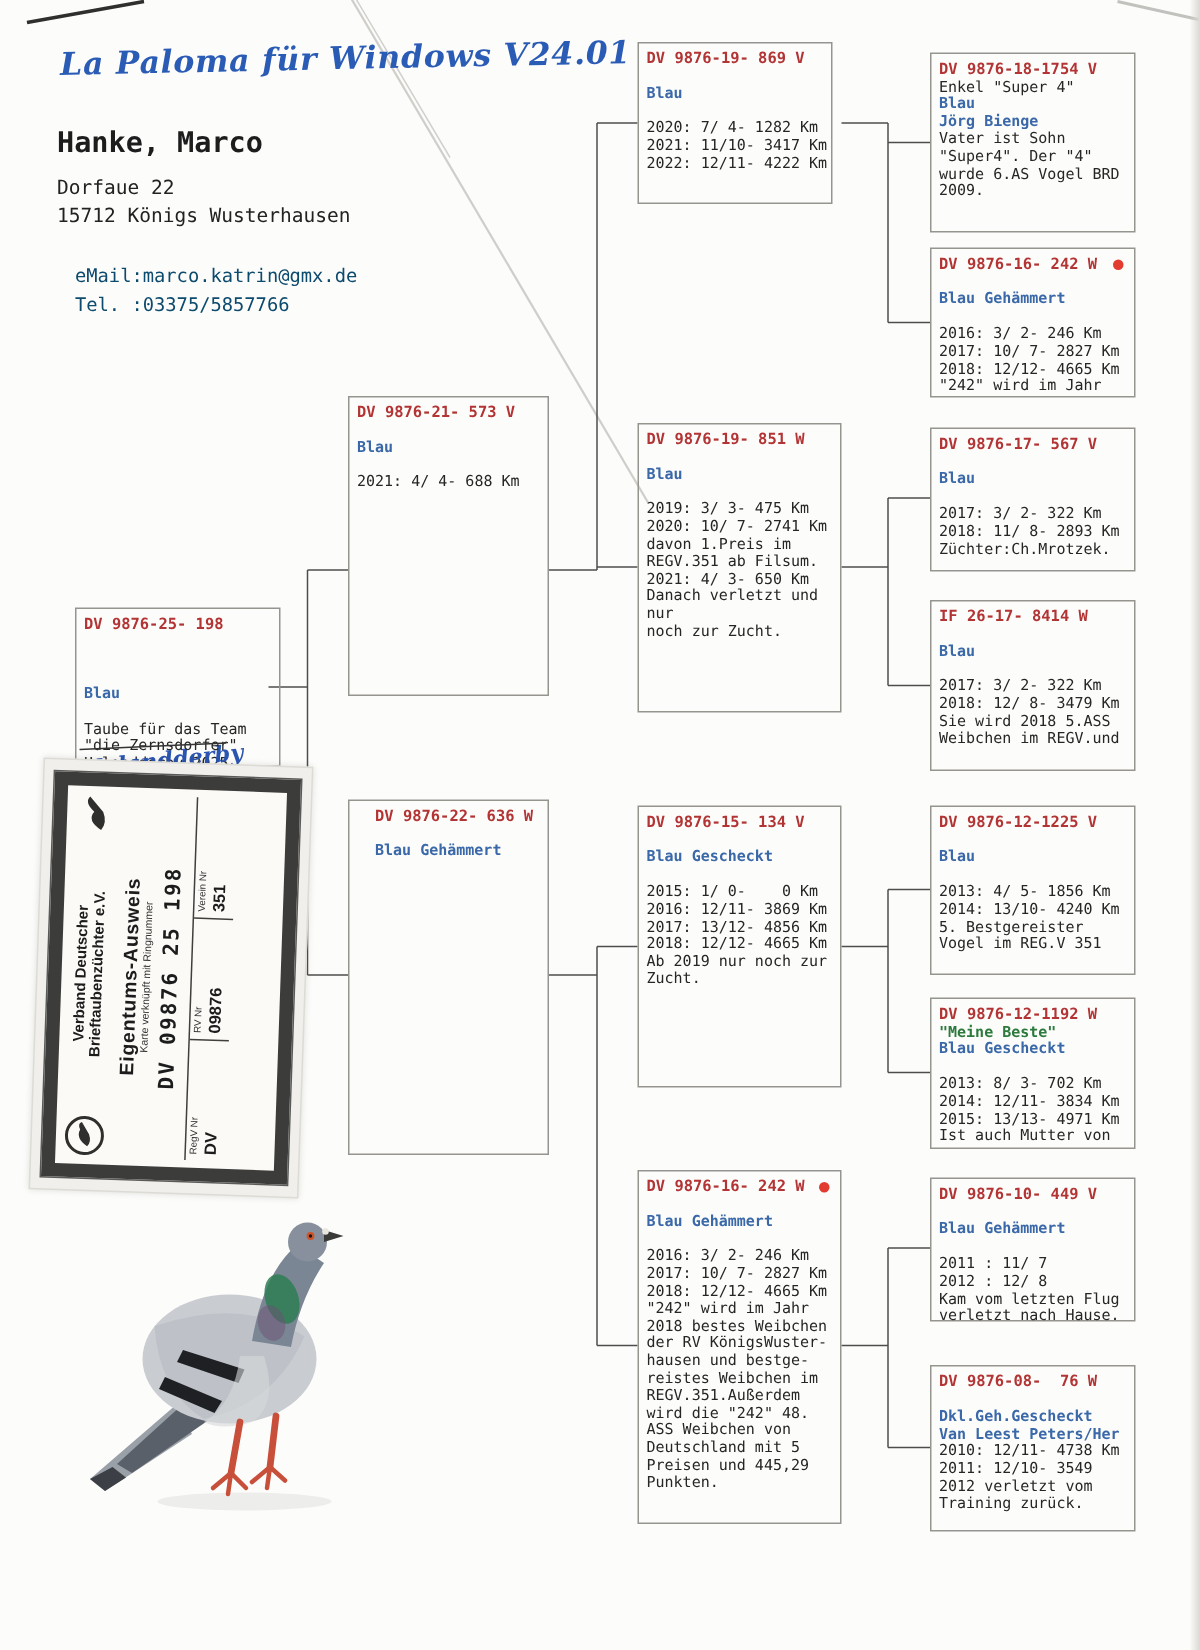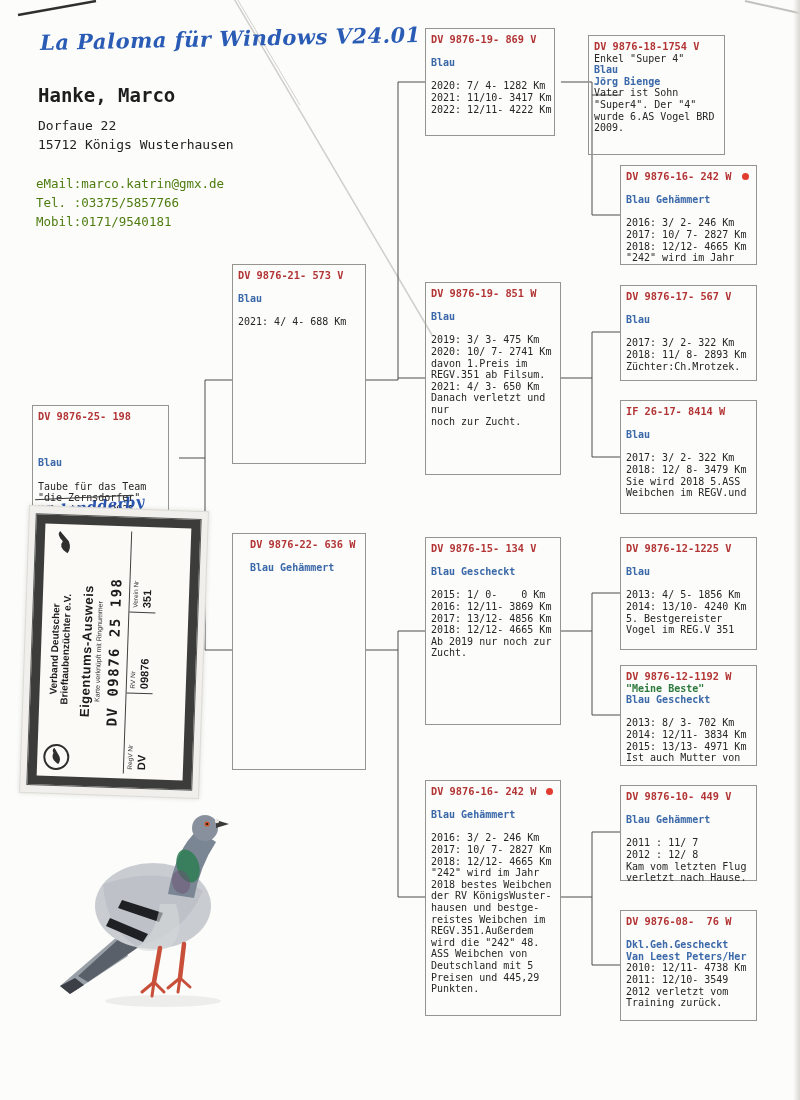--- a/index.html
+++ b/index.html
@@ -6,21 +6,21 @@
   * { margin:0; padding:0; box-sizing:border-box; }
   html,body { width:800px; height:1100px; }
   body { position:relative; background:#fcfcfa; font-family:"DejaVu Sans Mono",monospace; overflow:hidden; }
 
   .overlay-svg { position:absolute; left:0; top:0; width:800px; height:1100px; pointer-events:none; }
 
   
   .app-title { position:absolute; left:40px; top:26px; font-family:"DejaVu Serif",serif; font-style:italic; font-weight:bold; font-size:21px; color:#2b5cb5; transform:rotate(-1.2deg); letter-spacing:.5px; }
   .owner-name { position:absolute; left:38px; top:84px; font-size:19px; font-weight:bold; color:#1d1d1d; }
   .owner-addr { position:absolute; left:38px; top:116px; font-size:13px; line-height:19px; color:#222; }
-  .owner-contact { position:absolute; left:36px; top:174px; font-size:12.5px; line-height:19px; color:#4d7c0f; }
+  .owner-contact { position:absolute; left:50px; top:174px; font-size:12.5px; line-height:19px; color:#0c4a6e; }
 
   
   .pbox { position:absolute; border:1px solid #96948f; padding:5px 5px 3px 5px; font-size:10px; line-height:11.6px; white-space:pre; color:#262626; }
   .pbox .ring { font-weight:bold; color:#b23434; font-size:10.3px; }
   .bl.k { color:#262626; }
   .bl.b { color:#3a68a8; font-weight:bold; }
   .bl.g { color:#2c7a3d; font-weight:bold; }
   .dot { position:absolute; top:7px; right:7px; width:7px; height:7px; border-radius:50%; background:#e23b30; }
   .strike { position:relative; }
   .strike::after { content:""; position:absolute; left:-3px; top:5px; width:98px; border-top:1.7px solid #343434; transform:rotate(-2.5deg); }
@@ -71,33 +71,32 @@
 
 <div class="app-title">La Paloma für Windows V24.01</div>
 <div class="owner-name">Hanke, Marco</div>
 <div class="owner-addr">
   <div>Dorfaue 22</div>
   <div>15712 Königs Wusterhausen</div>
 </div>
 <div class="owner-contact">
   <div>eMail:marco.katrin@gmx.de</div>
   <div>Tel. :03375/5857766</div>
-  <div>Mobil:0171/9540181</div>
 </div>
 
-<div class="pbox" style="left:32px; top:405px; width:137px; height:106px;"><div class="ring">DV 9876-25- 198</div>
+<div class="pbox" style="left:50px; top:405px; width:137px; height:106px;"><div class="ring">DV 9876-25- 198</div>
   <div class="signature">Uplandderby</div>
 <div class="bl k"> </div><div class="bl b">Blau</div><div class="bl k"> </div><div class="bl k">Taube für das Team</div><div class="bl k strike">"die Zernsdorfer"</div><div class="bl k">Uplandderby 2025</div></div>
 <div class="pbox" style="left:232px; top:264px; width:134px; height:200px;"><div class="ring">DV 9876-21- 573 V</div><div class="bl k"> </div><div class="bl b">Blau</div><div class="bl k"> </div><div class="bl k">2021: 4/ 4- 688 Km</div></div>
 <div class="pbox" style="left:232px; top:533px; width:134px; height:237px;padding-left:17px;"><div class="ring">DV 9876-22- 636 W</div><div class="bl k"> </div><div class="bl b">Blau Gehämmert</div></div>
 <div class="pbox" style="left:425px; top:28px; width:130px; height:108px;"><div class="ring">DV 9876-19- 869 V</div><div class="bl k"> </div><div class="bl b">Blau</div><div class="bl k"> </div><div class="bl k">2020: 7/ 4- 1282 Km</div><div class="bl k">2021: 11/10- 3417 Km</div><div class="bl k">2022: 12/11- 4222 Km</div></div>
 <div class="pbox" style="left:425px; top:282px; width:136px; height:193px;"><div class="ring">DV 9876-19- 851 W</div><div class="bl k"> </div><div class="bl b">Blau</div><div class="bl k"> </div><div class="bl k">2019: 3/ 3- 475 Km</div><div class="bl k">2020: 10/ 7- 2741 Km</div><div class="bl k">davon 1.Preis im</div><div class="bl k">REGV.351 ab Filsum.</div><div class="bl k">2021: 4/ 3- 650 Km</div><div class="bl k">Danach verletzt und</div><div class="bl k">nur</div><div class="bl k">noch zur Zucht.</div></div>
 <div class="pbox" style="left:425px; top:537px; width:136px; height:188px;"><div class="ring">DV 9876-15- 134 V</div><div class="bl k"> </div><div class="bl b">Blau Gescheckt</div><div class="bl k"> </div><div class="bl k">2015: 1/ 0-    0 Km</div><div class="bl k">2016: 12/11- 3869 Km</div><div class="bl k">2017: 13/12- 4856 Km</div><div class="bl k">2018: 12/12- 4665 Km</div><div class="bl k">Ab 2019 nur noch zur</div><div class="bl k">Zucht.</div></div>
 <div class="pbox" style="left:425px; top:780px; width:136px; height:236px;"><div class="ring">DV 9876-16- 242 W</div><span class="dot"></span><div class="bl k"> </div><div class="bl b">Blau Gehämmert</div><div class="bl k"> </div><div class="bl k">2016: 3/ 2- 246 Km</div><div class="bl k">2017: 10/ 7- 2827 Km</div><div class="bl k">2018: 12/12- 4665 Km</div><div class="bl k">"242" wird im Jahr</div><div class="bl k">2018 bestes Weibchen</div><div class="bl k">der RV KönigsWuster-</div><div class="bl k">hausen und bestge-</div><div class="bl k">reistes Weibchen im</div><div class="bl k">REGV.351.Außerdem</div><div class="bl k">wird die "242" 48.</div><div class="bl k">ASS Weibchen von</div><div class="bl k">Deutschland mit 5</div><div class="bl k">Preisen und 445,29</div><div class="bl k">Punkten.</div></div>
-<div class="pbox" style="left:588px; top:35px; width:137px; height:120px;"><div class="ring">DV 9876-18-1754 V</div><div class="bl k">Enkel "Super 4"</div><div class="bl b">Blau</div><div class="bl b">Jörg Bienge</div><div class="bl k">Vater ist Sohn</div><div class="bl k">"Super4". Der "4"</div><div class="bl k">wurde 6.AS Vogel BRD</div><div class="bl k">2009.</div></div>
+<div class="pbox" style="left:620px; top:35px; width:137px; height:120px;"><div class="ring">DV 9876-18-1754 V</div><div class="bl k">Enkel "Super 4"</div><div class="bl b">Blau</div><div class="bl b">Jörg Bienge</div><div class="bl k">Vater ist Sohn</div><div class="bl k">"Super4". Der "4"</div><div class="bl k">wurde 6.AS Vogel BRD</div><div class="bl k">2009.</div></div>
 <div class="pbox" style="left:620px; top:165px; width:137px; height:100px;"><div class="ring">DV 9876-16- 242 W</div><span class="dot"></span><div class="bl k"> </div><div class="bl b">Blau Gehämmert</div><div class="bl k"> </div><div class="bl k">2016: 3/ 2- 246 Km</div><div class="bl k">2017: 10/ 7- 2827 Km</div><div class="bl k">2018: 12/12- 4665 Km</div><div class="bl k">"242" wird im Jahr</div></div>
 <div class="pbox" style="left:620px; top:285px; width:137px; height:96px;"><div class="ring">DV 9876-17- 567 V</div><div class="bl k"> </div><div class="bl b">Blau</div><div class="bl k"> </div><div class="bl k">2017: 3/ 2- 322 Km</div><div class="bl k">2018: 11/ 8- 2893 Km</div><div class="bl k">Züchter:Ch.Mrotzek.</div></div>
 <div class="pbox" style="left:620px; top:400px; width:137px; height:114px;"><div class="ring">IF 26-17- 8414 W</div><div class="bl k"> </div><div class="bl b">Blau</div><div class="bl k"> </div><div class="bl k">2017: 3/ 2- 322 Km</div><div class="bl k">2018: 12/ 8- 3479 Km</div><div class="bl k">Sie wird 2018 5.ASS</div><div class="bl k">Weibchen im REGV.und</div></div>
 <div class="pbox" style="left:620px; top:537px; width:137px; height:113px;"><div class="ring">DV 9876-12-1225 V</div><div class="bl k"> </div><div class="bl b">Blau</div><div class="bl k"> </div><div class="bl k">2013: 4/ 5- 1856 Km</div><div class="bl k">2014: 13/10- 4240 Km</div><div class="bl k">5. Bestgereister</div><div class="bl k">Vogel im REG.V 351</div></div>
 <div class="pbox" style="left:620px; top:665px; width:137px; height:101px;"><div class="ring">DV 9876-12-1192 W</div><div class="bl g">"Meine Beste"</div><div class="bl b">Blau Gescheckt</div><div class="bl k"> </div><div class="bl k">2013: 8/ 3- 702 Km</div><div class="bl k">2014: 12/11- 3834 Km</div><div class="bl k">2015: 13/13- 4971 Km</div><div class="bl k">Ist auch Mutter von</div></div>
 <div class="pbox" style="left:620px; top:785px; width:137px; height:96px;"><div class="ring">DV 9876-10- 449 V</div><div class="bl k"> </div><div class="bl b">Blau Gehämmert</div><div class="bl k"> </div><div class="bl k">2011 : 11/ 7</div><div class="bl k">2012 : 12/ 8</div><div class="bl k">Kam vom letzten Flug</div><div class="bl k">verletzt nach Hause.</div></div>
 <div class="pbox" style="left:620px; top:910px; width:137px; height:111px;"><div class="ring">DV 9876-08-  76 W</div><div class="bl k"> </div><div class="bl b">Dkl.Geh.Gescheckt</div><div class="bl b">Van Leest Peters/Her</div><div class="bl k">2010: 12/11- 4738 Km</div><div class="bl k">2011: 12/10- 3549</div><div class="bl k">2012 verletzt vom</div><div class="bl k">Training zurück.</div></div>
 
 <div class="card-halo"></div>
 <div class="card-wrap">

